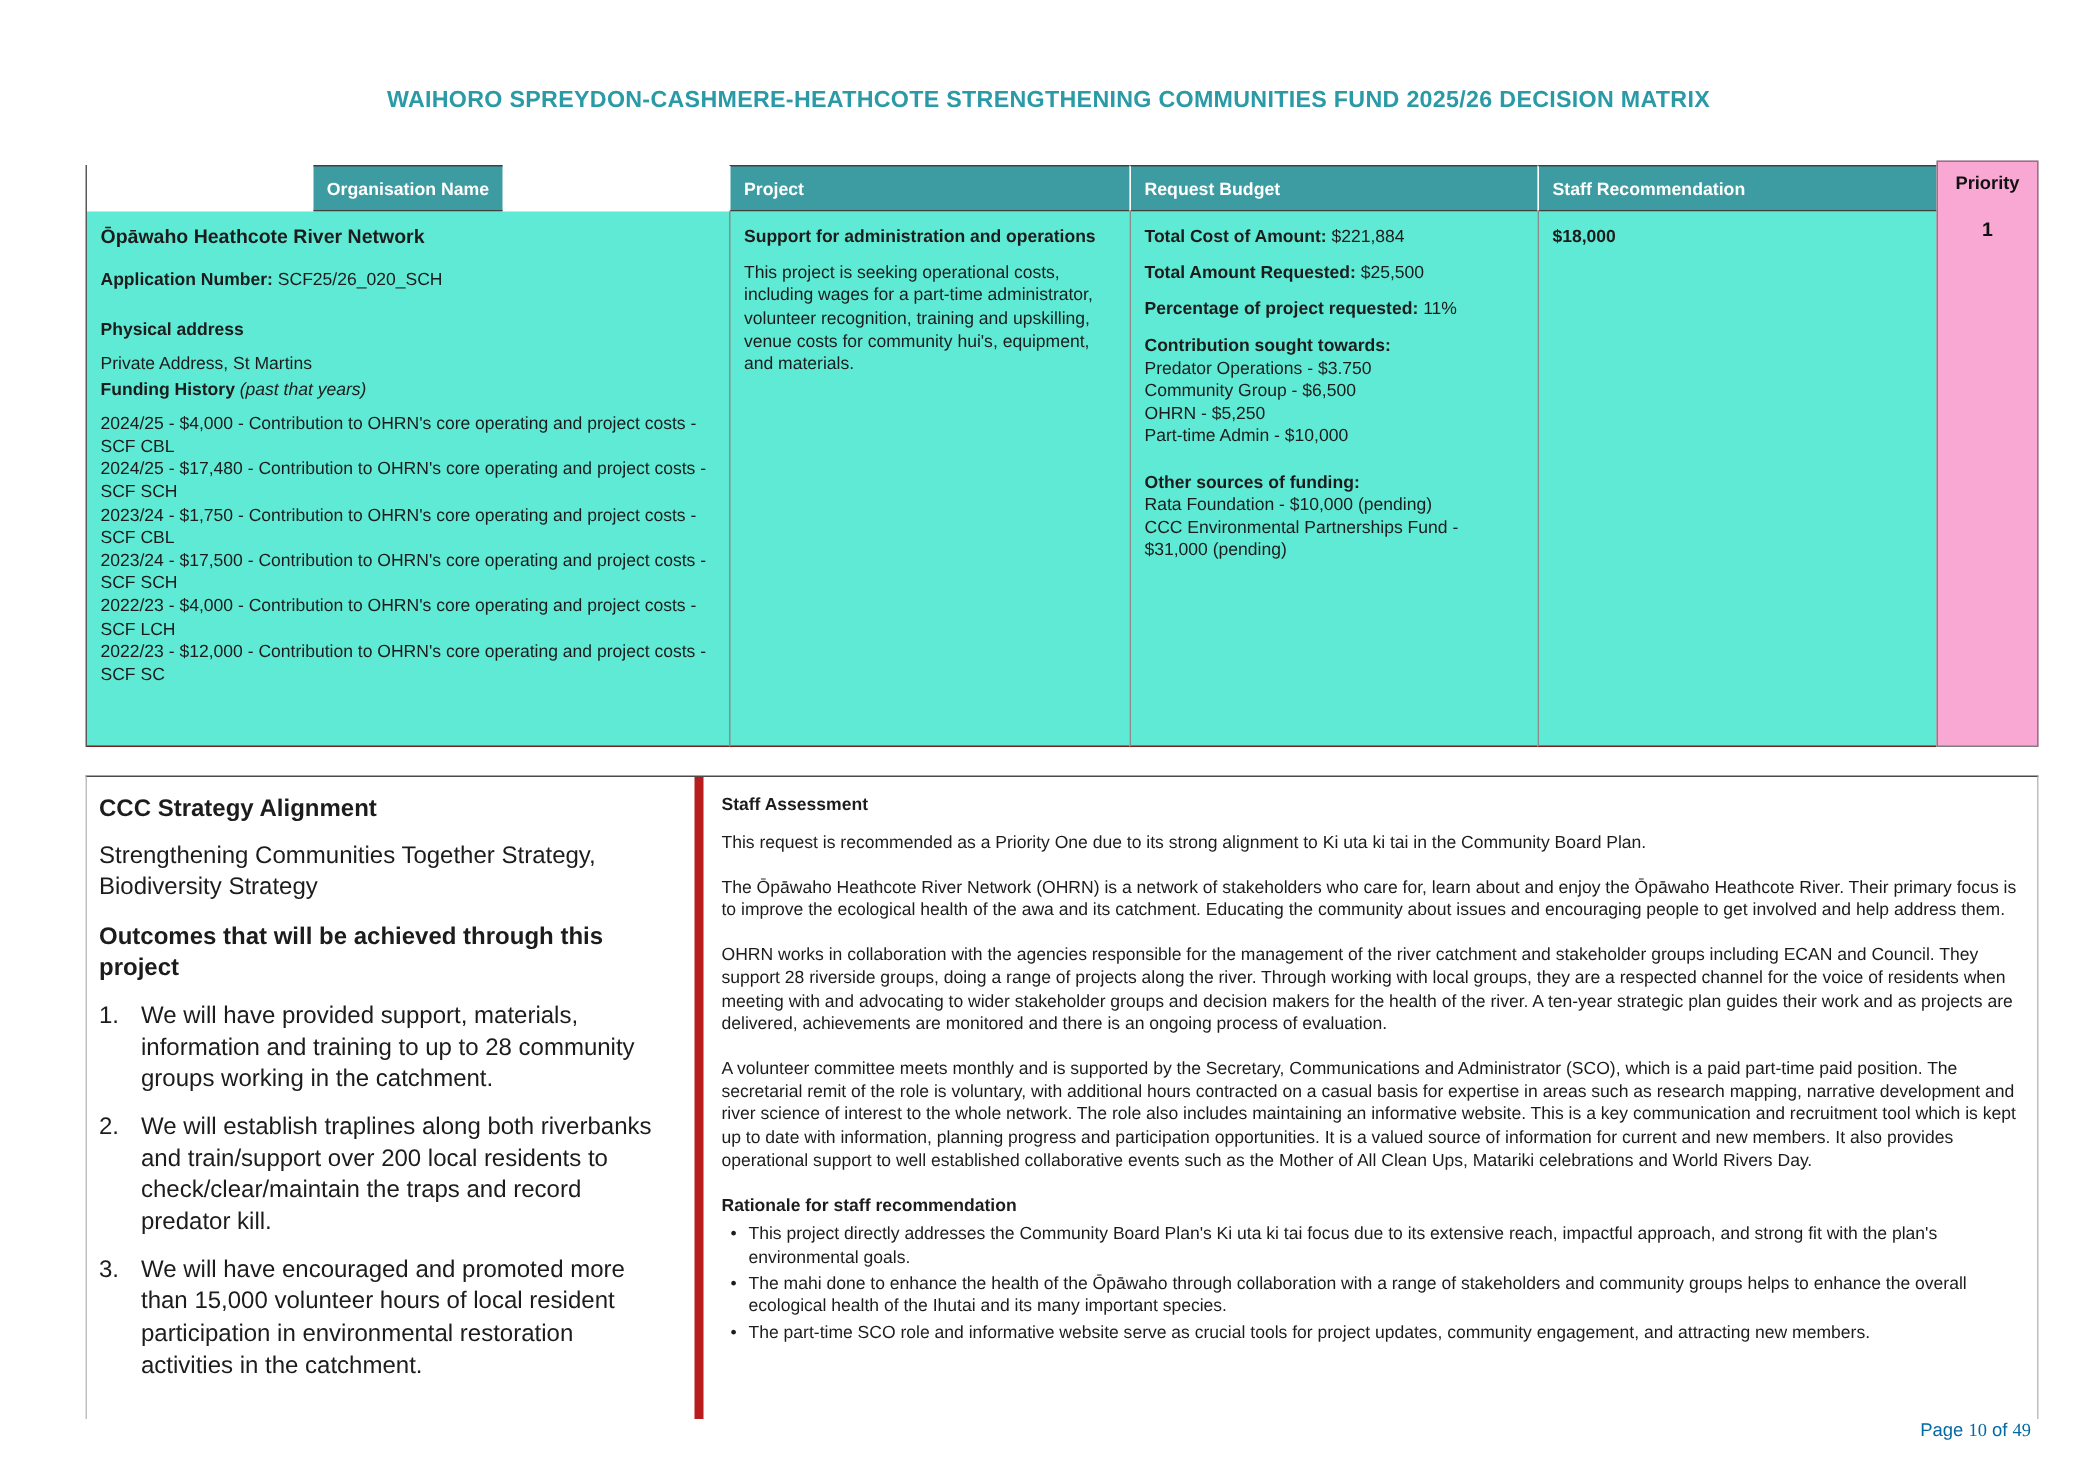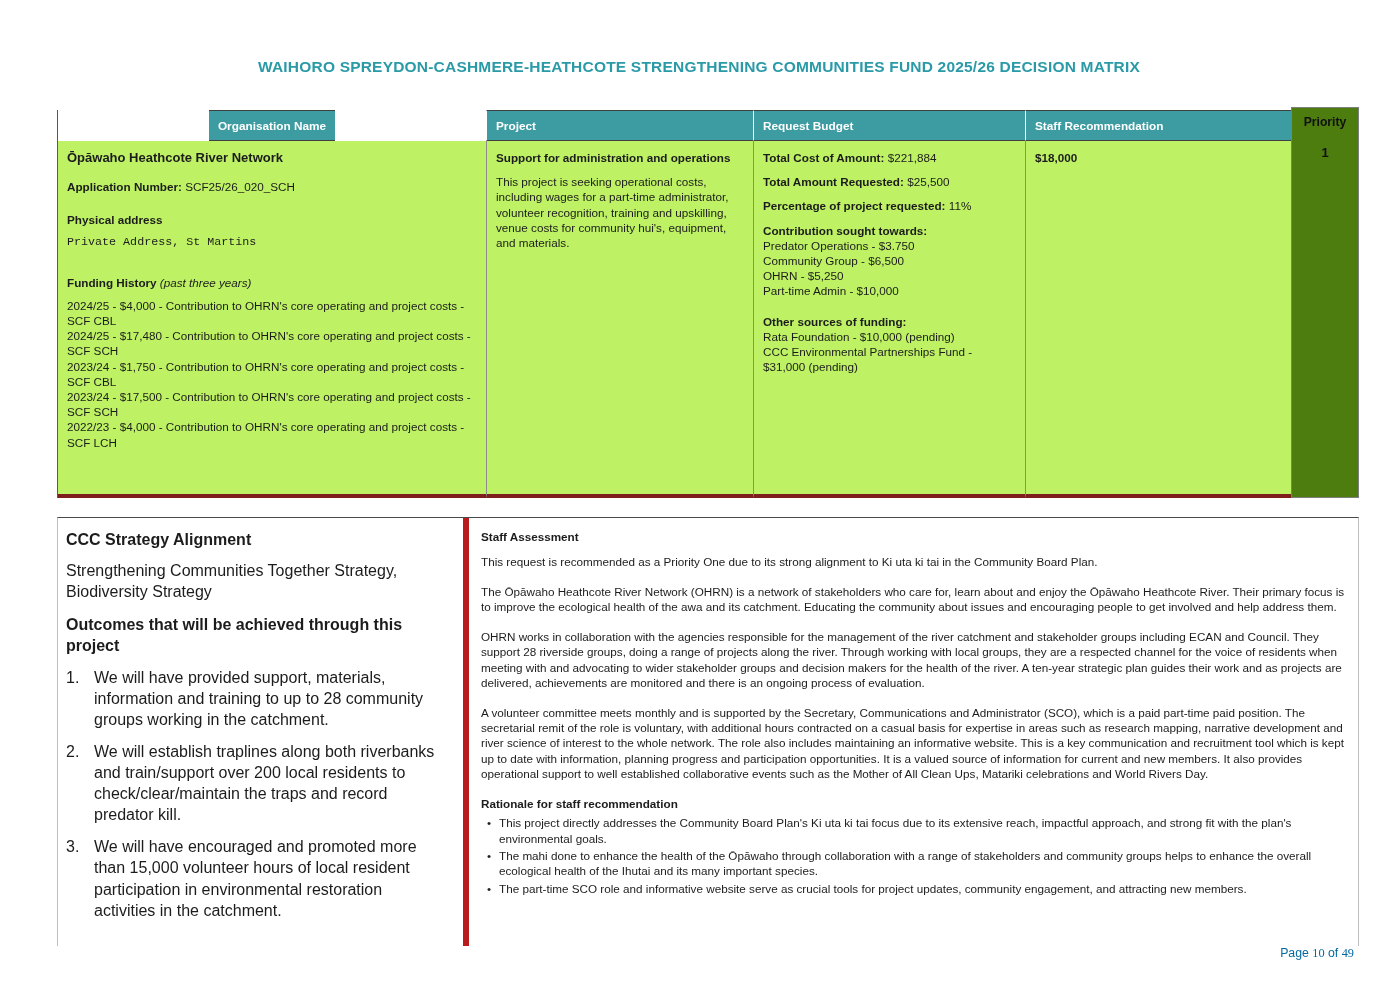--- a/index.html
+++ b/index.html
@@ -20,37 +20,37 @@
   .tcol.c3{width:272px;}
   .tcol.c4{width:266px;}
   .hcell{
     height:31px;box-sizing:border-box;background:#3d9ca2;color:#ffffff;
     font-weight:700;font-size:11.8px;padding:8px 9px 0 9px;
     border-top:1px solid #404040;border-bottom:1px solid #404040;
   }
   .c2 .hcell,.c3 .hcell,.c4 .hcell{border-left:1.5px solid #ffffff;}
   .bcell{
     height:357px;box-sizing:border-box;padding:9px 9px 8px 9px;
-    font-size:11.7px;line-height:1.3;border-bottom:4px solid #7f1d1d;
-    overflow:hidden;background:#bef264;
+    font-size:11.7px;line-height:1.3;border-bottom:1px solid #7f1d1d;
+    overflow:hidden;background:#5eead4;
   }
   .c2 .bcell,.c3 .bcell,.c4 .bcell{border-left:1px solid #8c8c8c;}
   .priority-col{
     width:68px;height:391px;margin-top:-3px;box-sizing:border-box;
-    background:#4d7c0f;border:1.5px solid #7f7f7f;text-align:center;
+    background:#f9a8d4;border:1.5px solid #7f7f7f;text-align:center;
   }
   .priority-head{font-weight:700;font-size:12.2px;padding-top:7px;color:#111;}
   .priority-val{font-weight:700;font-size:13px;margin-top:16px;color:#111;}
   
   .org-name{font-weight:700;font-size:13px;margin-bottom:12px;}
   .org-line{margin-bottom:14px;}
   .lbl{font-weight:700;}
   .ital{font-style:italic;font-weight:400;}
   .addr-label{font-weight:700;margin-top:18px;margin-bottom:8px;}
-  .addr-val{margin-bottom:24px;font-family:Liberation Mono, monospace;}
+  .addr-val{margin-bottom:1px;}
   .fh-label{font-weight:700;margin-bottom:8px;}
   .fh-item{margin:0;}
   
   .proj-title{font-weight:700;margin-bottom:9px;}
   
   .bud-line{margin-bottom:9px;}
   .bud-tight{margin:0;}
   .bud-gap{height:15px;}
   
   .rec-amt{font-weight:700;margin-bottom:22px;}
@@ -92,28 +92,29 @@
   <div class="tcol c1">
     <div class="hcell">Organisation Name</div>
     <div class="bcell">
       <div class="org-name">Ōpāwaho Heathcote River Network</div>
       <div class="org-line">
         <span class="lbl">Application Number:</span><span> SCF25/26_020_SCH</span>
       </div>
       <div class="addr-label">Physical address</div>
       <div class="addr-val">Private Address, St Martins</div>
       <div class="fh-label">
-        <span class="lbl">Funding History </span><span class="ital">(past three years)</span>
+        <span class="lbl">Funding History </span><span class="ital">(past that years)</span>
       </div>
       <div>
         <div class="fh-item">2024/25 - $4,000 - Contribution to OHRN's core operating and project costs - SCF CBL</div>
         <div class="fh-item">2024/25 - $17,480 - Contribution to OHRN's core operating and project costs - SCF SCH</div>
         <div class="fh-item">2023/24 - $1,750 - Contribution to OHRN's core operating and project costs - SCF CBL</div>
         <div class="fh-item">2023/24 - $17,500 - Contribution to OHRN's core operating and project costs - SCF SCH</div>
         <div class="fh-item">2022/23 - $4,000 - Contribution to OHRN's core operating and project costs - SCF LCH</div>
+        <div class="fh-item">2022/23 - $12,000 - Contribution to OHRN's core operating and project costs - SCF SC</div>
       </div>
     </div>
   </div>
 
   <div class="tcol c2">
     <div class="hcell">Project</div>
     <div class="bcell">
       <div class="proj-title">Support for administration and operations</div>
       <div>This project is seeking operational costs, including wages for a part-time administrator, volunteer recognition, training and upskilling, venue costs for community hui's, equipment, and materials.</div>
     </div>

